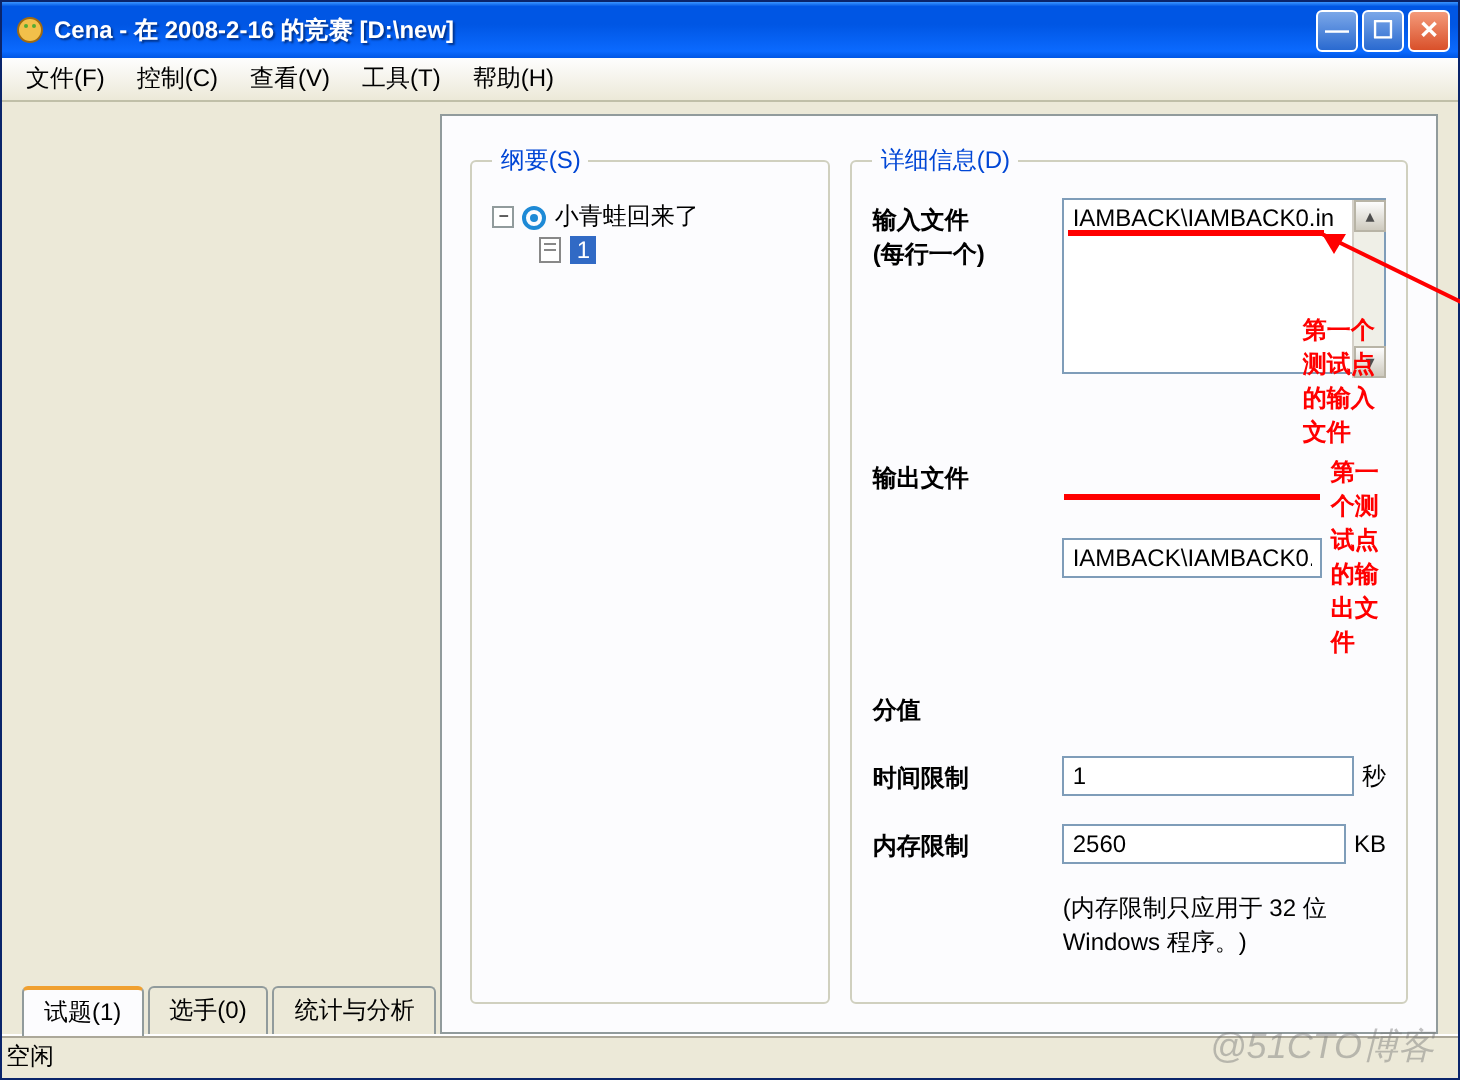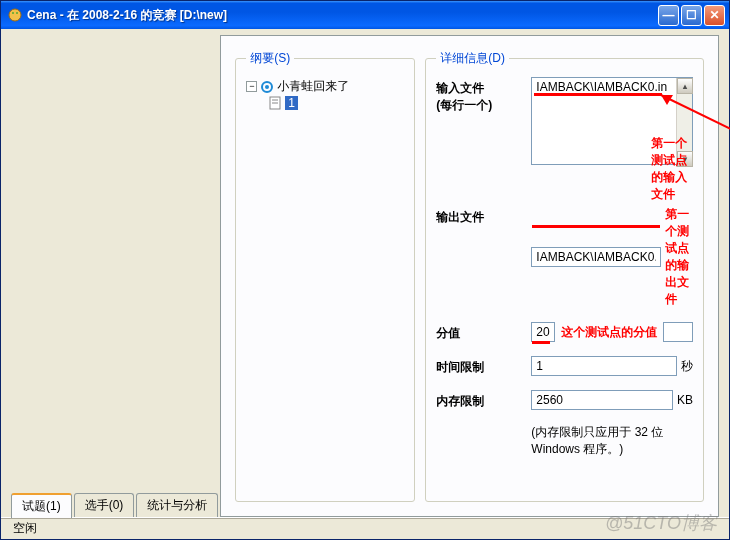--- a/index.html
+++ b/index.html
@@ -35,21 +35,21 @@
 .textarea { width: 100%; height: 88px; border: 1px solid #7f9db9; background: #fff; padding: 2px 4px; font-family: inherit; resize: none; }
 .textarea + .scrollbar { position: absolute; right: 1px; top: 1px; width: 16px; height: calc(100% - 2px); background: #efefe7; border-left: 1px solid #d4d0c8; }
 .scrollbtn { width: 16px; height: 16px; background: linear-gradient(to bottom, #fdfdfd, #cecabe); border: 1px solid #b8b4a6; display: flex; align-items: center; justify-content: center; font-size: 9px; color: #4d4d4d; }
 .scrollbar .scrollbtn:last-child { position: absolute; bottom: 0; }
 input.tx { width: 100%; height: 20px; border: 1px solid #7f9db9; background: #fff; padding: 1px 4px; font-family: inherit; }
 .suffix { margin-left: 4px; }
 .note { color: #000; margin-left: 95px; margin-top: 4px; }
 .annot { position: absolute; color: #ff0000; font-weight: bold; pointer-events: none; }
 .underline-red { position: absolute; height: 3px; background: #ff0000; pointer-events: none; }
 .arrow-svg { position: absolute; pointer-events: none; }
-.statusbar { height: 22px; border-top: 1px solid #fff; background: #ece9d8; display: flex; align-items: center; padding: 0 12px; font-size: 12px; box-shadow: inset 0 1px 0 #aca899; }
+.statusbar { height: 22px; border-top: 1px solid #fff; background: #ece9d8; display: flex; align-items: center; padding: 0 2px; font-size: 12px; box-shadow: inset 0 1px 0 #aca899; }
 .watermark { position: absolute; right: 12px; bottom: 4px; color: rgba(120,120,120,0.45); font-size: 18px; font-style: italic; pointer-events: none; }
 </style>
 </head>
 <body>
 
 <div class="window">
 
   <div class="titlebar">
     <svg class="icon" viewBox="0 0 16 16">
         <circle cx="8" cy="8" r="6" fill="#f2c04a" stroke="#a06a10"></circle>
@@ -57,20 +57,27 @@
         <circle cx="10" cy="6" r="1" fill="#5a3"></circle>
       </svg>
     <span class="title">Cena - 在 2008-2-16 的竞赛 [D:\new]</span>
     <div class="winbtns">
       <div class="winbtn min">—</div>
       <div class="winbtn max">☐</div>
       <div class="winbtn close">✕</div>
     </div>
   </div>
 
+  <div class="menubar">
+    <span class="menuitem">文件(F)</span>
+    <span class="menuitem">控制(C)</span>
+    <span class="menuitem">查看(V)</span>
+    <span class="menuitem">工具(T)</span>
+    <span class="menuitem">帮助(H)</span>
+  </div>
 
   <div class="content">
     <div class="tabs">
       <div class="tab active">试题(1)</div>
       <div class="tab">选手(0)</div>
       <div class="tab">统计与分析</div>
     </div>
 
     <div class="tabpane">
 
@@ -125,26 +132,20 @@
           <div class="form-label">输出文件</div>
           <div class="form-field" style="display:flex; align-items:center;">
             <input class="tx" style="flex: 0 0 130px;" value="IAMBACK\IAMBACK0.out">
             <span class="annot" style="position:static; margin-left:4px;">第一个测试点的输出文件</span>
             <div class="underline-red" style="left:1px; top:19px; width:128px;"></div>
           </div>
         </div>
 
         <div class="form-row">
           <div class="form-label">分值</div>
-          <div class="form-field" style="display:flex; align-items:center;">
-            <input class="tx" style="flex: 0 0 24px;" value="20">
-            <span class="annot" style="position:static; margin-left:6px;">这个测试点的分值</span>
-            <div style="flex:1; border:1px solid #7f9db9; height:20px; margin-left:6px; background:#fff;"></div>
-            <div class="underline-red" style="left:1px; top:19px; width:18px;"></div>
-          </div>
         </div>
 
         <div class="form-row">
           <div class="form-label">时间限制</div>
           <div class="form-field" style="display:flex; align-items:center;">
             <input class="tx" value="1" style="">
             <span class="suffix">秒</span>
           </div>
         </div>
 

